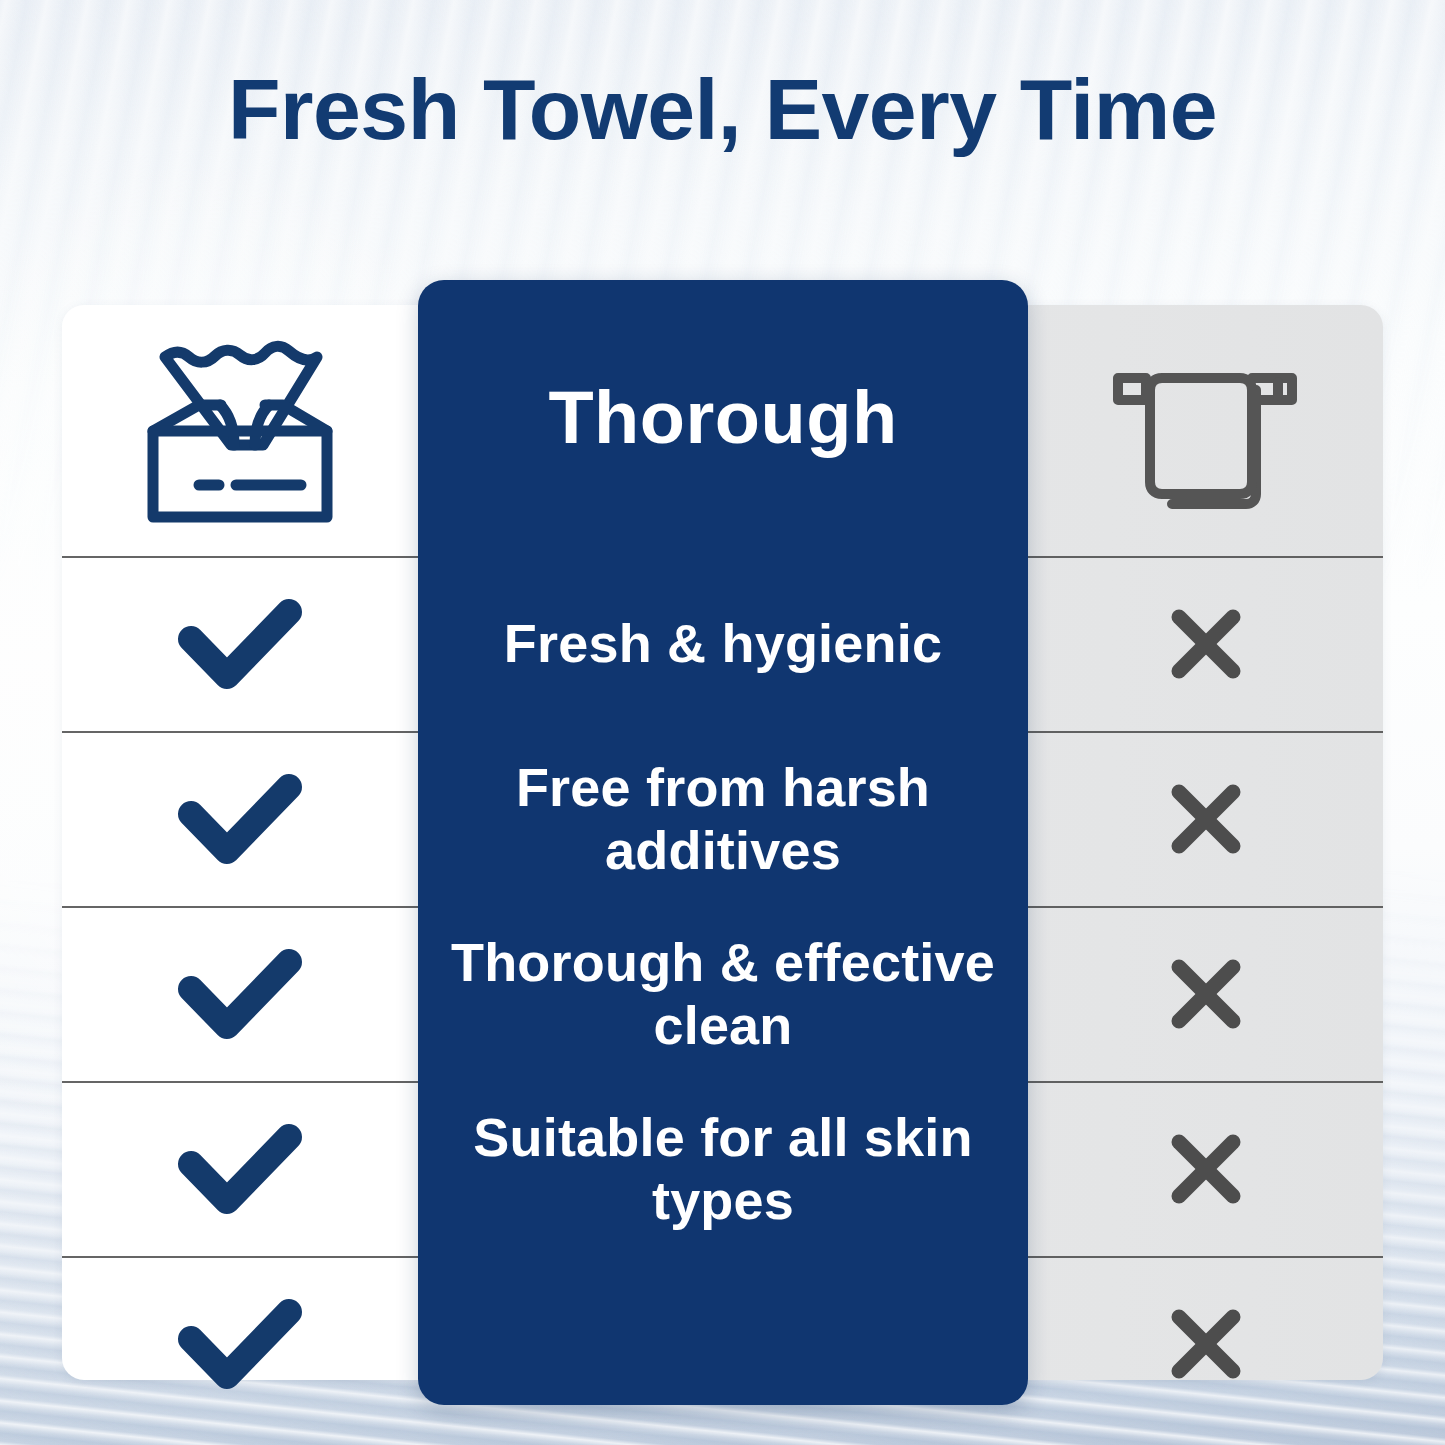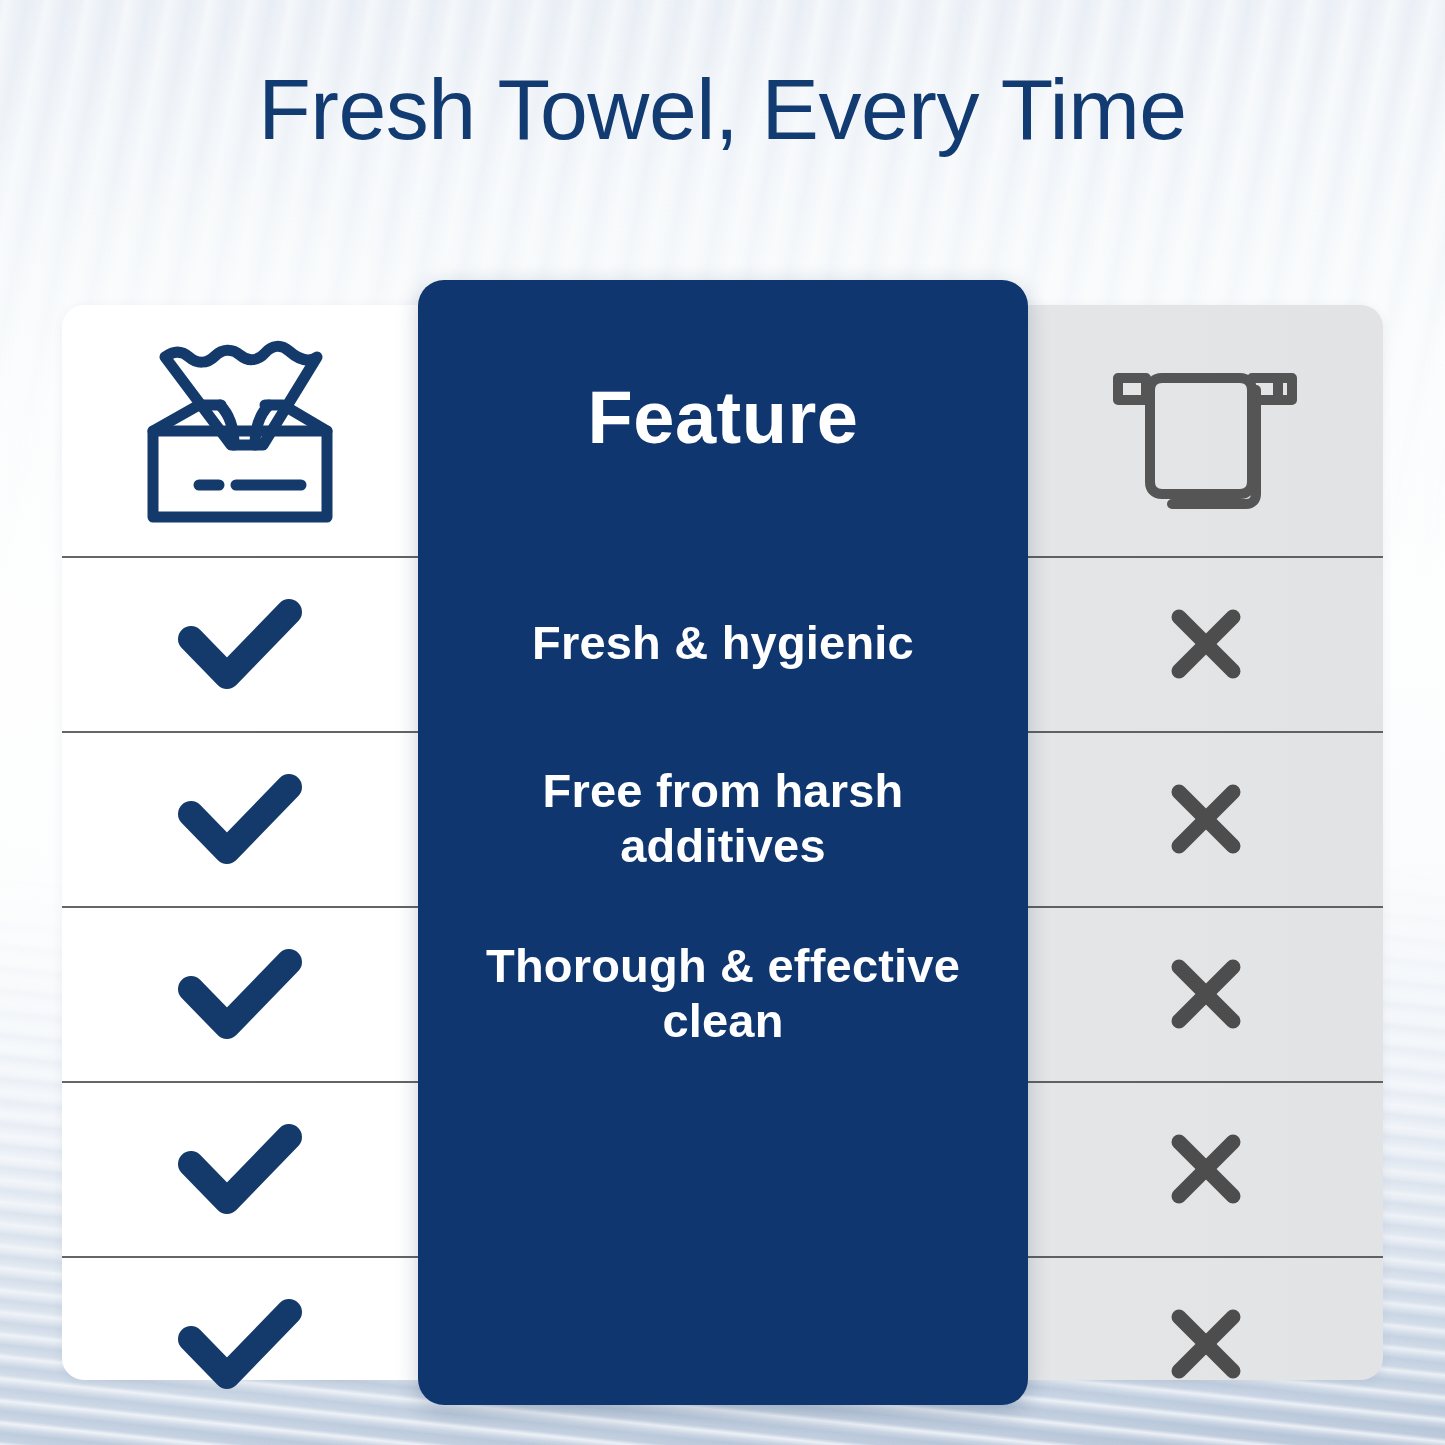--- a/index.html
+++ b/index.html
@@ -72,21 +72,21 @@
   
   #header {
     position: absolute;
     left: 0; top: 66px;
     width: 1445px;
     text-align: center;
     z-index: 5;
   }
   #title {
     font-size: 86px;
-    font-weight: normal;
+    font-weight: bold;
     color: #123B72;
     letter-spacing: -0.5px;
     line-height: 1.02;
     margin: 0;
   }
   #subtitle {
     font-size: 57px;
     font-weight: normal;
     color: #1B3E6F;
     line-height: 1.1;
@@ -181,21 +181,21 @@
     width: 100%;
     height: 175px;
     display: flex;
     align-items: center;
     justify-content: center;
     padding: 0 22px;
     box-sizing: border-box;
   }
   .feature-cell-label {
     color: #ffffff;
-    font-size: 47px;
+    font-size: 54px;
     font-weight: bold;
     text-align: center;
     line-height: 1.15;
     letter-spacing: 0.2px;
   }
 
   
   #icon-cell-left, #icon-cell-right {
     position: absolute;
     top: 0;
@@ -370,28 +370,31 @@
       <span>
         <svg width="78" height="78" viewBox="0 0 78 78" fill="none" stroke="#4D4D4D" stroke-width="15" stroke-linecap="round">
           <path d="M12 12 L66 66"></path>
           <path d="M66 12 L12 66"></path>
         </svg>
       </span>
     </div>
 
     <div id="feature-card">
       <div id="feature-header">
-        <span id="feature-header-label">Feature</span>
+        <span id="feature-header-label">Thorough</span>
       </div>
 
       <div class="feature-cell" style="top:276px">
         <span class="feature-cell-label">Fresh &amp; hygienic</span>
       </div>
       <div class="feature-cell" style="top:626px">
         <span class="feature-cell-label">Thorough &amp; effective clean</span>
       </div>
       <div class="feature-cell" style="top:451px">
         <span class="feature-cell-label">Free from harsh additives</span>
       </div>
+      <div class="feature-cell" style="top:801px">
+        <span class="feature-cell-label">Suitable for all skin types</span>
+      </div>
     </div>
 
   </div>
 </div>
 
 </body></html>

